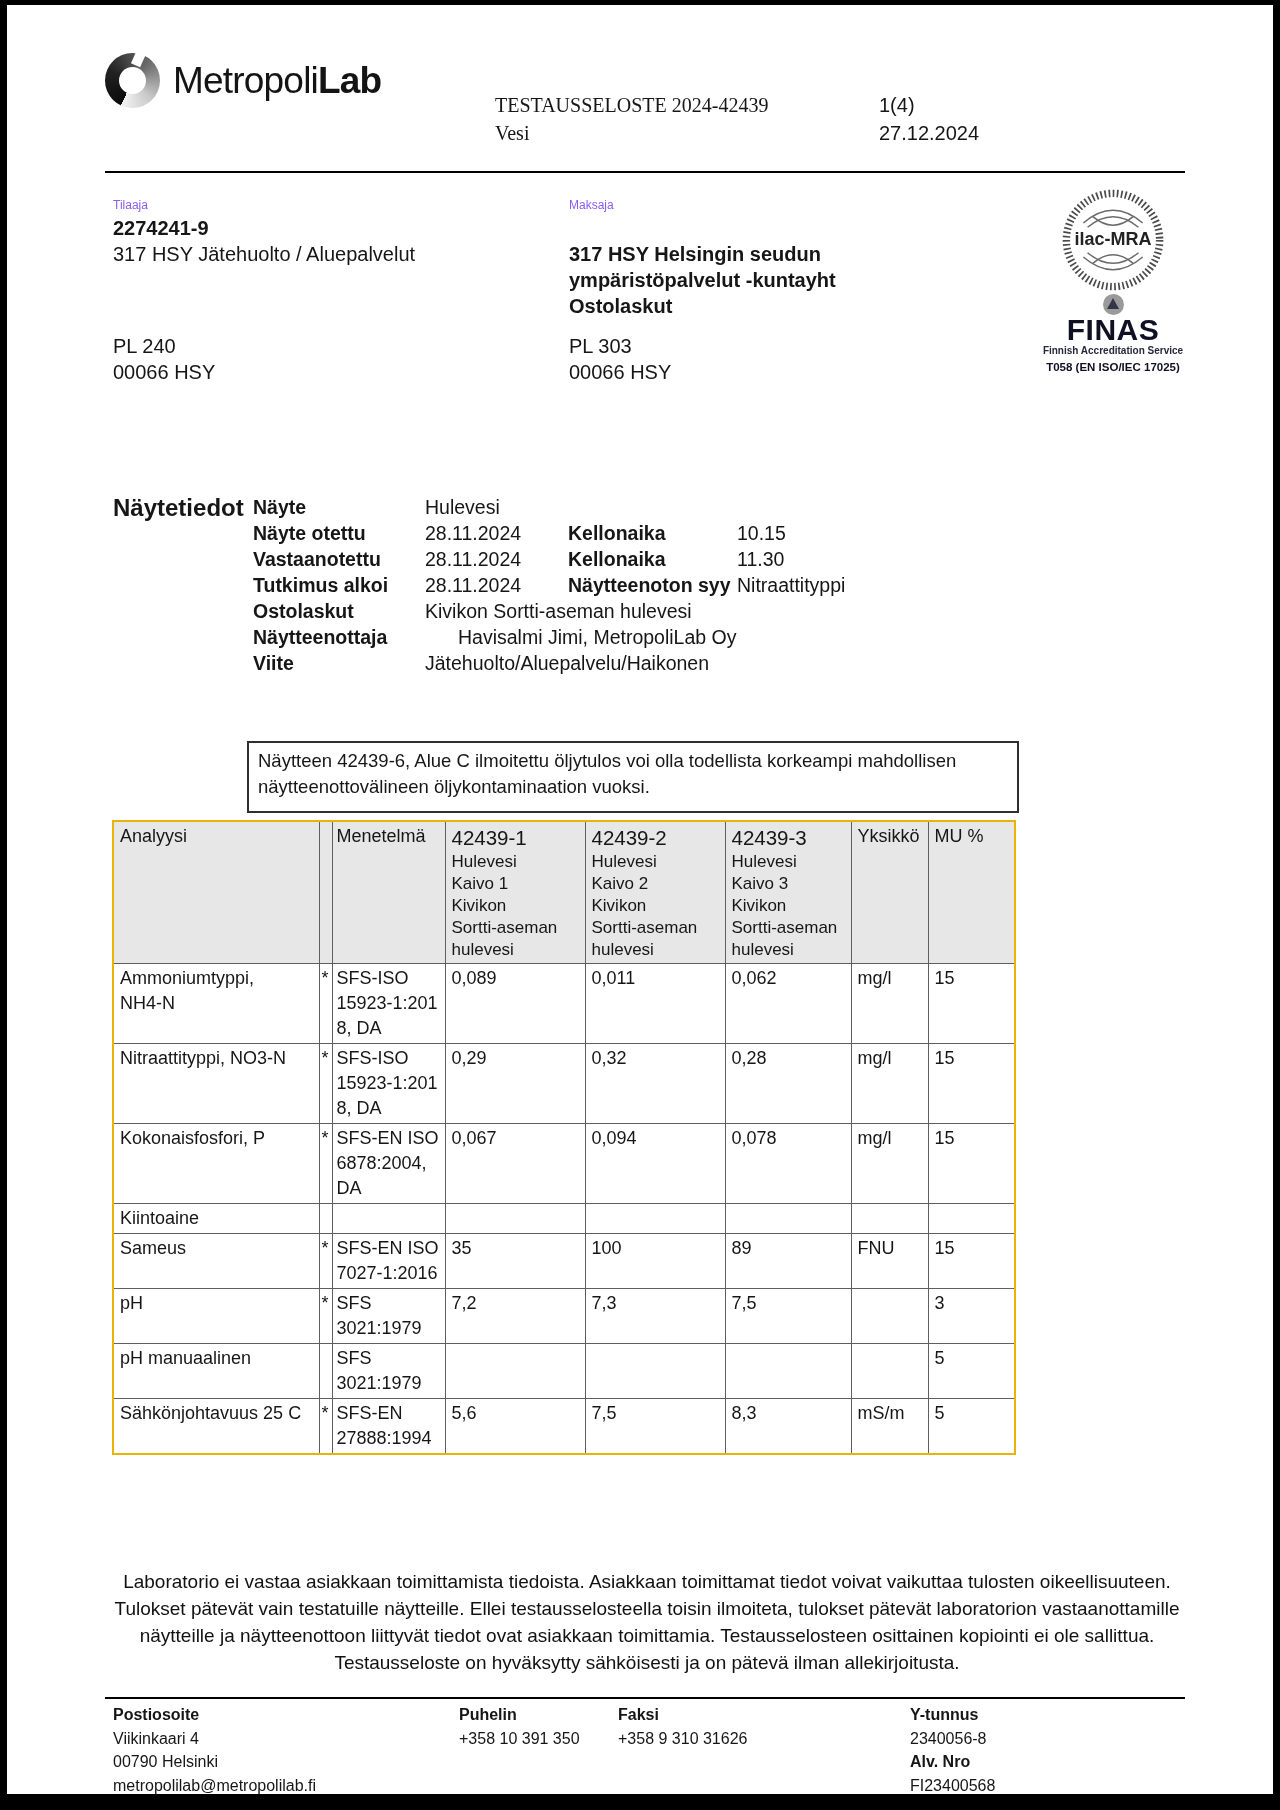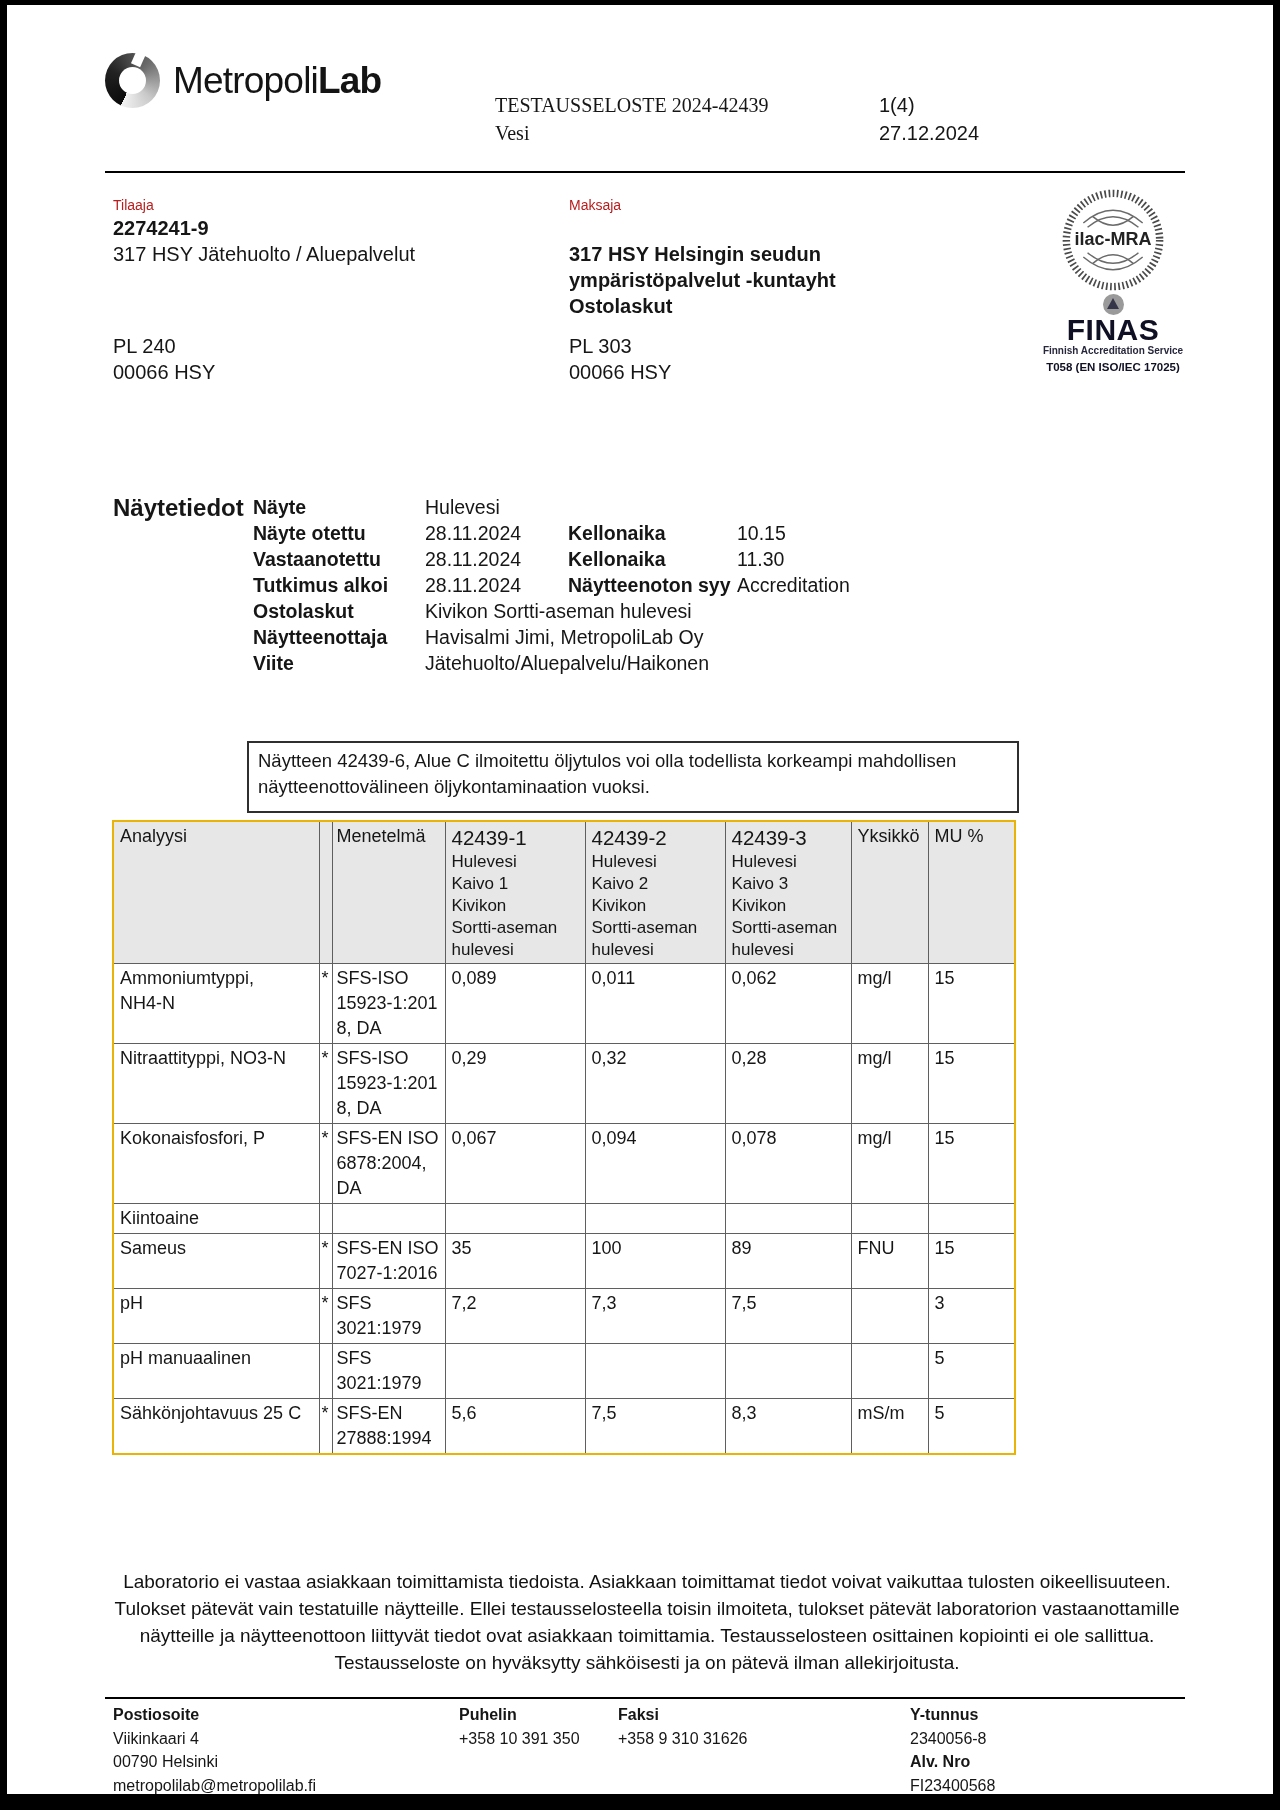--- a/index.html
+++ b/index.html
@@ -20,21 +20,21 @@
   .page-meta { left:872px; top:86px; font-size:20px; line-height:28px; }
 
   .rule { background:#000; height:2px; left:98px; width:1080px; }
   .rule-top { top:166px; }
   .rule-bottom { top:1692px; }
 
   
   .party { font-size:20px; line-height:26px; }
   .orderer { left:106px; top:190px; }
   .payer { left:562px; top:190px; }
-  .party .small-label { font-size:14px; line-height:20px; color:#b91c1c; }
+  .party .small-label { font-size:12px; line-height:20px; color:#8b5cf6; }
   .party .bold { font-weight:bold; }
   .orderer .addr { margin-top:66px; }
   .payer .name { margin-top:26px; }
   .payer .addr { margin-top:14px; }
 
   
   .accred { left:1026px; top:182px; width:160px; text-align:center; color:#14142c; }
   .ilac svg { width:106px; height:106px; display:block; margin:0 auto; }
   .finas-mark { width:21px; height:21px; border-radius:50%; background:#9a9a9a; margin:1px auto 0; position:relative; }
   .finas-mark::after { content:""; position:absolute; left:4.5px; top:4px; border-left:6px solid transparent; border-right:6px solid transparent; border-bottom:11px solid #35354a; }
@@ -149,25 +149,25 @@
       <div class="sg-value">28.11.2024</div>
       <div class="sg-label">Kellonaika</div>
       <div class="sg-value">10.15</div>
       <div class="sg-label">Vastaanotettu</div>
       <div class="sg-value">28.11.2024</div>
       <div class="sg-label">Kellonaika</div>
       <div class="sg-value">11.30</div>
       <div class="sg-label">Tutkimus alkoi</div>
       <div class="sg-value">28.11.2024</div>
       <div class="sg-label">Näytteenoton syy</div>
-      <div class="sg-value">Accreditation</div>
+      <div class="sg-value">Nitraattityppi</div>
       <div class="sg-label">Ostolaskut</div>
       <div class="sg-value" style="grid-column: 2 / 5;">Kivikon Sortti-aseman hulevesi</div>
       <div class="sg-label">Näytteenottaja</div>
-      <div class="sg-value" style="grid-column: 2 / 5;">Havisalmi Jimi, MetropoliLab Oy</div>
+      <div class="sg-value" style="grid-column: 2 / 5; margin-left: 33px;">Havisalmi Jimi, MetropoliLab Oy</div>
       <div class="sg-label">Viite</div>
       <div class="sg-value" style="grid-column: 2 / 5;">Jätehuolto/Aluepalvelu/Haikonen</div>
     </div>
 
   <div class="abs note">Näytteen 42439-6, Alue C ilmoitettu öljytulos voi olla todellista korkeampi mahdollisen näytteenottovälineen öljykontaminaation vuoksi.</div>
 
   <div class="abs results">
     <table>
       <colgroup>
         <col class="c1">

